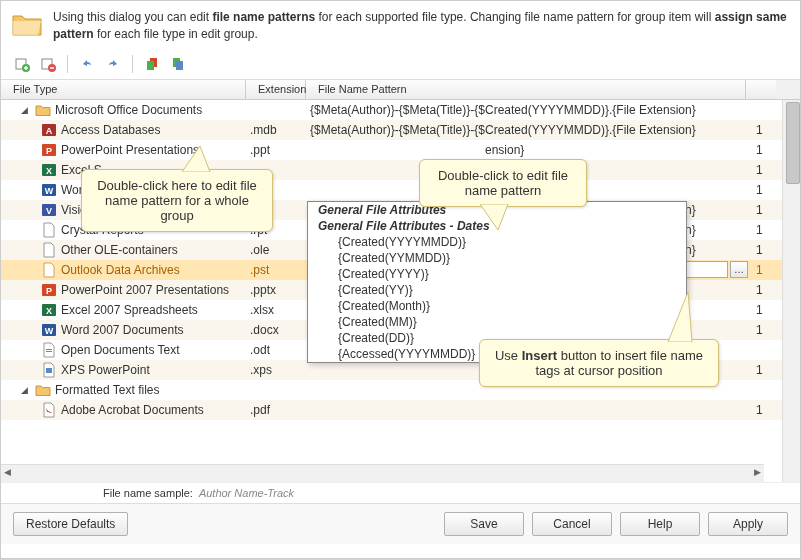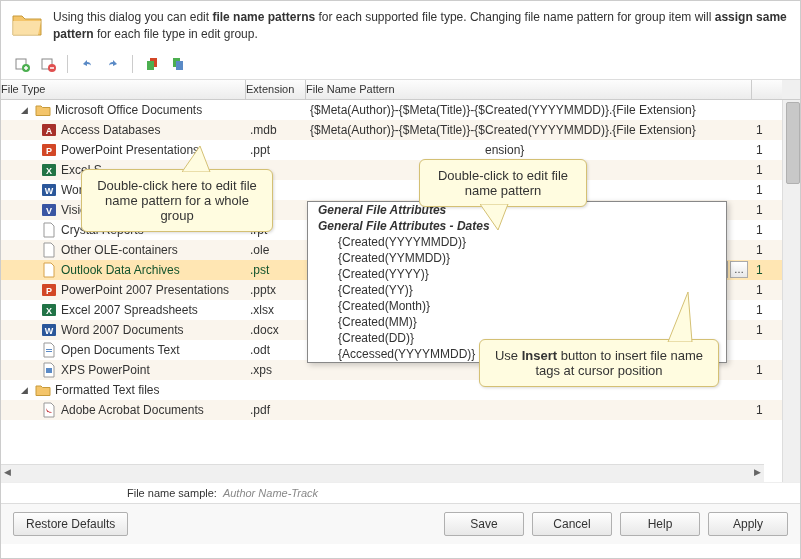--- a/index.html
+++ b/index.html
@@ -39,21 +39,21 @@
 .sep { width: 1px; background: #ccc; margin: 2px 4px; }
 .col-headers {
   display: flex;
   background: linear-gradient(#fdfdfd,#ececec);
   border-bottom: 1px solid #ccc;
   font-size: 11px;
   height: 20px;
   align-items: center;
 }
 .col-headers > div {
-  padding: 0 0;
+  padding: 0 12px;
   border-right: 1px solid #ccc;
   height: 100%;
   display: flex; align-items: center;
 }
 .col-ft { width: 245px; }
 .col-ext { width: 60px; }
 .col-pat { flex: 1; }
 .col-num { width: 30px; border-right: none !important; }
 .col-sb { width: 18px; border-right: none !important; background: #f0f0f0; }
 .tree-area {
@@ -100,38 +100,38 @@
 .row > div { padding: 0 4px; overflow: hidden; white-space: nowrap; text-overflow: ellipsis; }
 .c-ft { width: 245px; display: flex; align-items: center; gap: 4px; }
 .c-ext { width: 60px; }
 .c-pat { flex: 1; }
 .c-num { width: 30px; text-align: left; }
 .twisty { width: 10px; display: inline-block; color: #555; font-size: 9px; }
 .indent1 { padding-left: 20px !important; }
 .indent2 { padding-left: 40px !important; }
 .icon { width: 16px; height: 16px; display: inline-flex; align-items:center; justify-content:center; flex-shrink: 0; }
 .folder-ic svg, .file-ic svg { width:16px; height:16px; }
-.sel-text { color: #14532d; }
+.sel-text { color: #a16207; }
 .edit-pattern {
   display: flex; align-items: center; gap: 2px;
   width: 100%;
 }
 .edit-pattern input {
   flex: 1; border: 1px solid #aaa; height: 17px; font-size: 11px; padding: 0 3px;
   font-family: inherit;
 }
 .edit-btn {
   width: 18px; height: 17px; border: 1px solid #aaa;
   background: linear-gradient(#fff,#e8e8e8);
   font-size: 10px; display: flex; align-items:center; justify-content:center;
 }
 .dropdown {
   position: absolute;
   left: 306px; top: 200px;
-  width: 420px;
+  width: 380px;
   background: #fff;
   border: 1px solid #888;
   box-shadow: 2px 2px 6px rgba(0,0,0,0.2);
   z-index: 5;
   font-size: 12px;
 }
 .dropdown .dd-row { padding: 1px 10px; }
 .dropdown .dd-header { font-style: italic; font-weight: bold; }
 .dropdown .dd-item { padding-left: 30px; }
 .callout {
@@ -500,21 +500,21 @@
     </svg>
 </div>
 <div class="callout" style="left:478px; top:338px; width:240px;">
   <span>Use </span><b>Insert</b><span> button to insert file name tags at cursor position</span>
   <svg style="position:absolute; right:20px; top:-48px;" width="40" height="50">
       <path d="M10 50 L30 0 L34 50 Z" fill="#fffce0" stroke="#d4c074"></path>
     </svg>
 </div>
 
 <div class="sample-line">
-  <span style="margin-left:114px;">File name sample:</span>
+  <span style="margin-left:90px;">File name sample:</span>
   <span class="val">Author Name-Track</span>
 </div>
 
 <div class="bottom-bar">
   <div class="btn">Restore Defaults</div>
   <div class="spacer"></div>
   <div class="btn">Save</div>
   <div class="btn">Cancel</div>
   <div class="btn">Help</div>
   <div class="btn">Apply</div>

